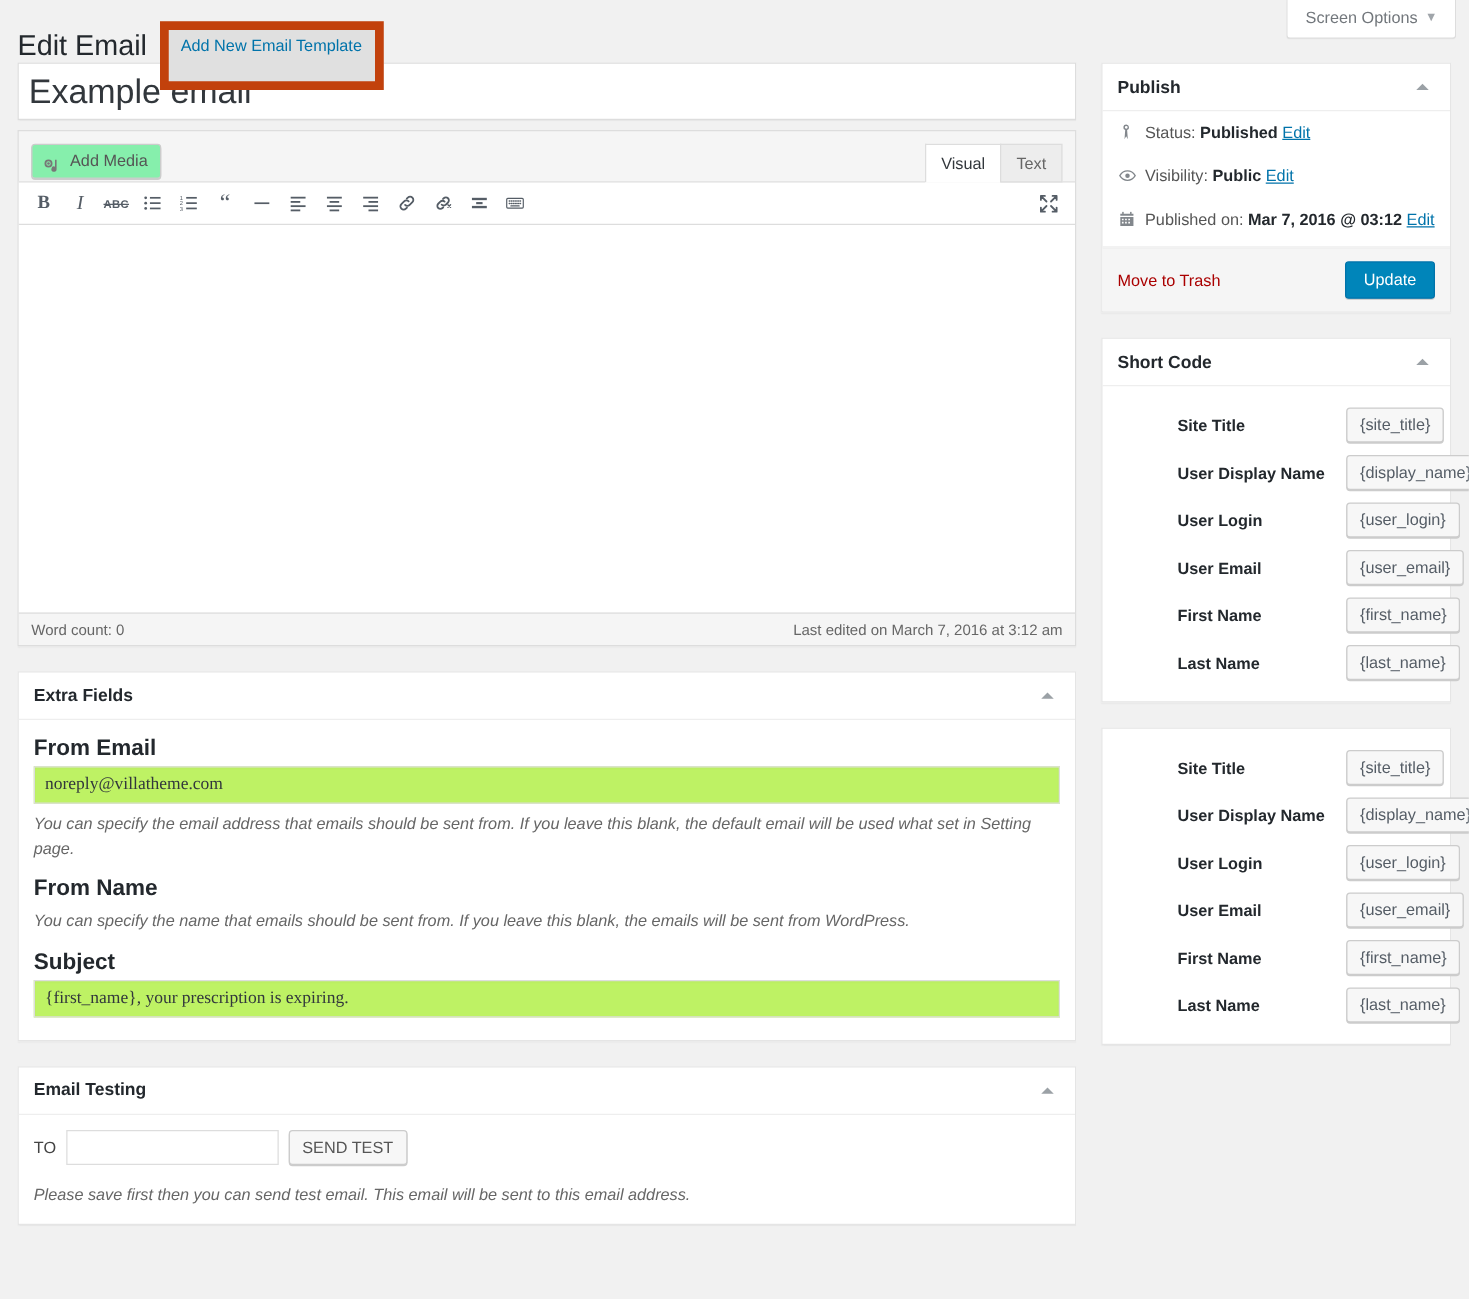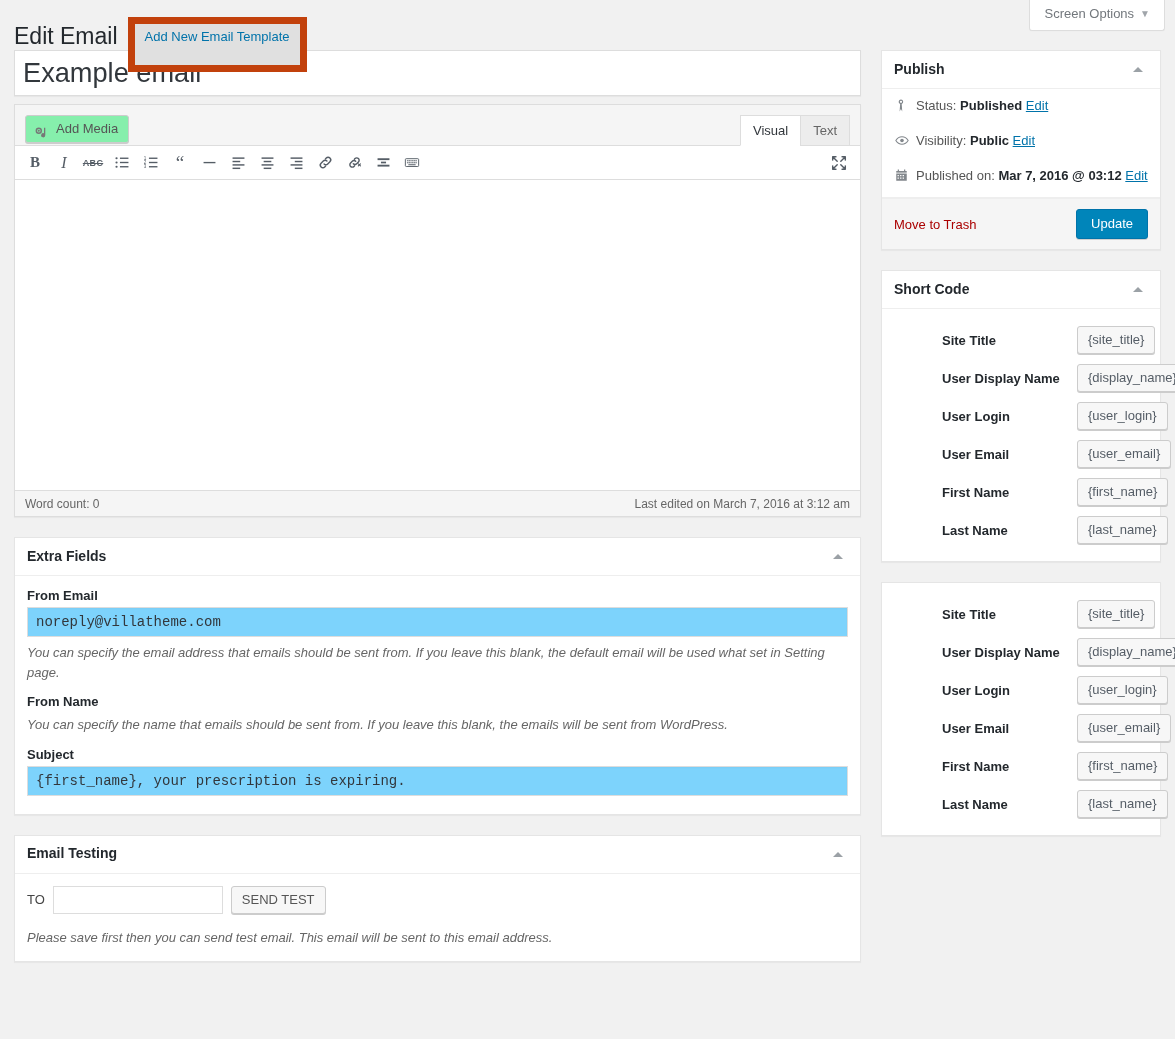--- a/index.html
+++ b/index.html
@@ -238,35 +238,35 @@
     border-left: 5px solid transparent;
     border-right: 5px solid transparent;
     border-bottom: 5px solid #9ba1a6;
   }
   .postbox-inside { padding: 12px; }
 
   
   .field-group { margin-bottom: 6px; }
   .field-label {
     display: block;
-    font-size: 13px;
+    font-size: 18px;
     font-weight: 600;
     color: #23282d;
     margin: 0 0 4px 0;
   }
   .field-input {
     width: 100%;
     border: 1px solid #ddd;
-    background: #7dd3fc;
+    background: #bef264;
     padding: 5px 8px;
     font-size: 14px;
     line-height: 20px;
     height: 30px;
     color: #32373c;
-    font-family: Liberation Mono, monospace;
+    font-family: Liberation Serif, serif;
     box-shadow: inset 0 1px 2px rgba(0,0,0,.03);
     outline: none;
   }
   .field-desc {
     font-size: 13px;
     font-style: italic;
     color: #666;
     margin: 3px 0 12px 0;
     line-height: 1.5;
     max-width: 800px;

